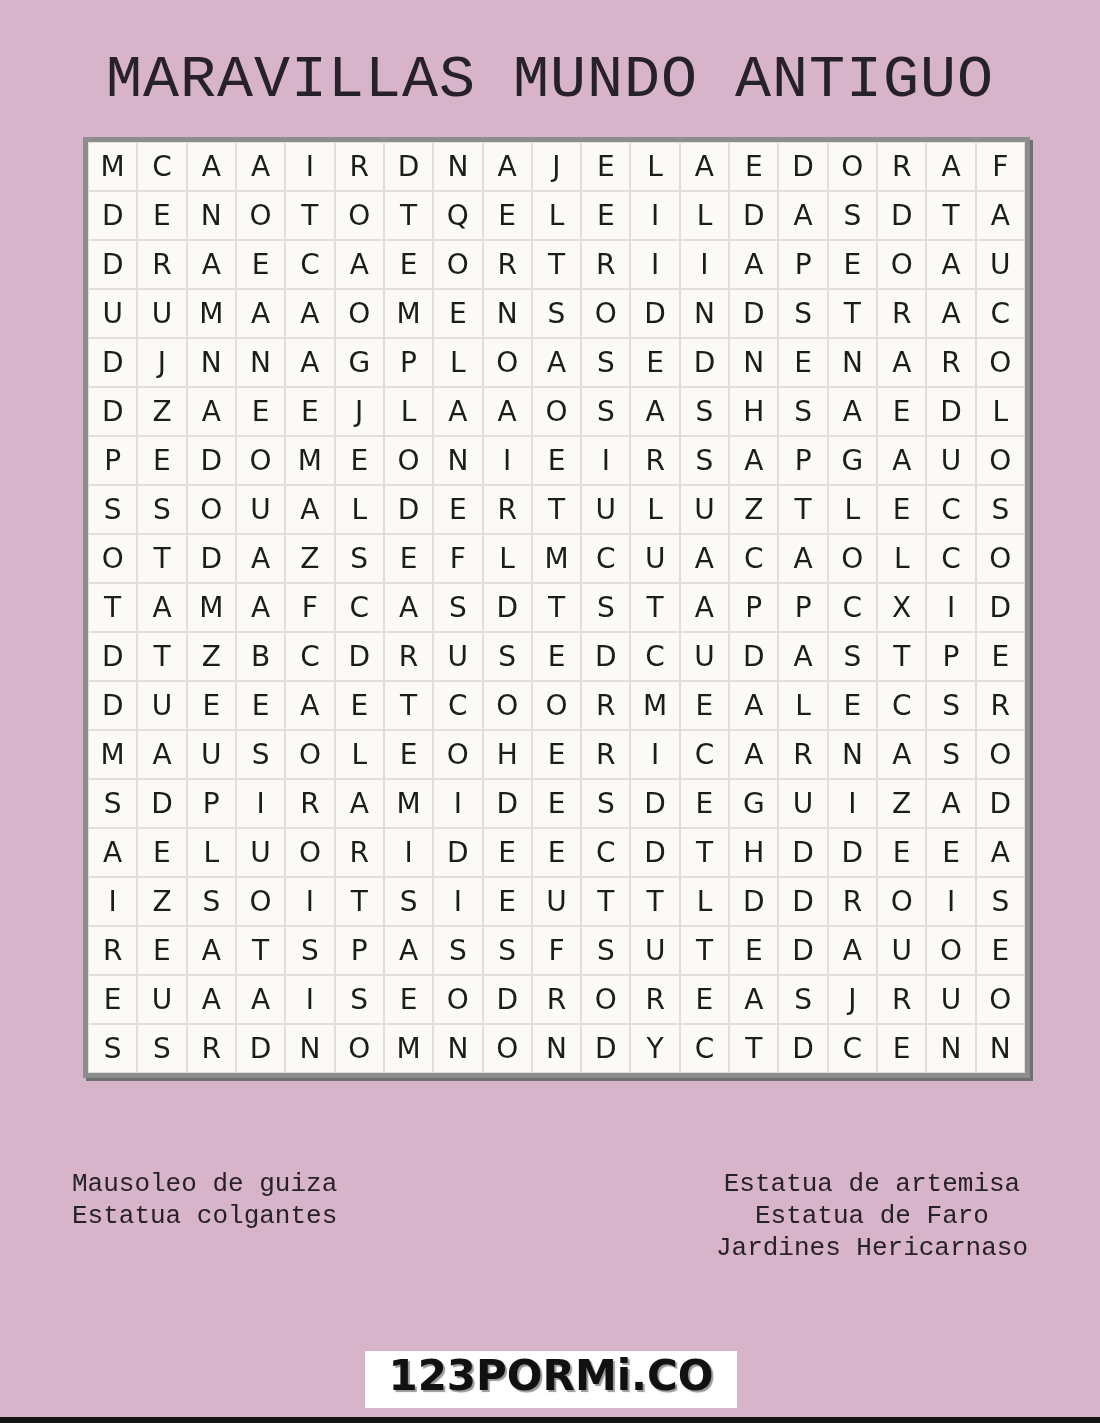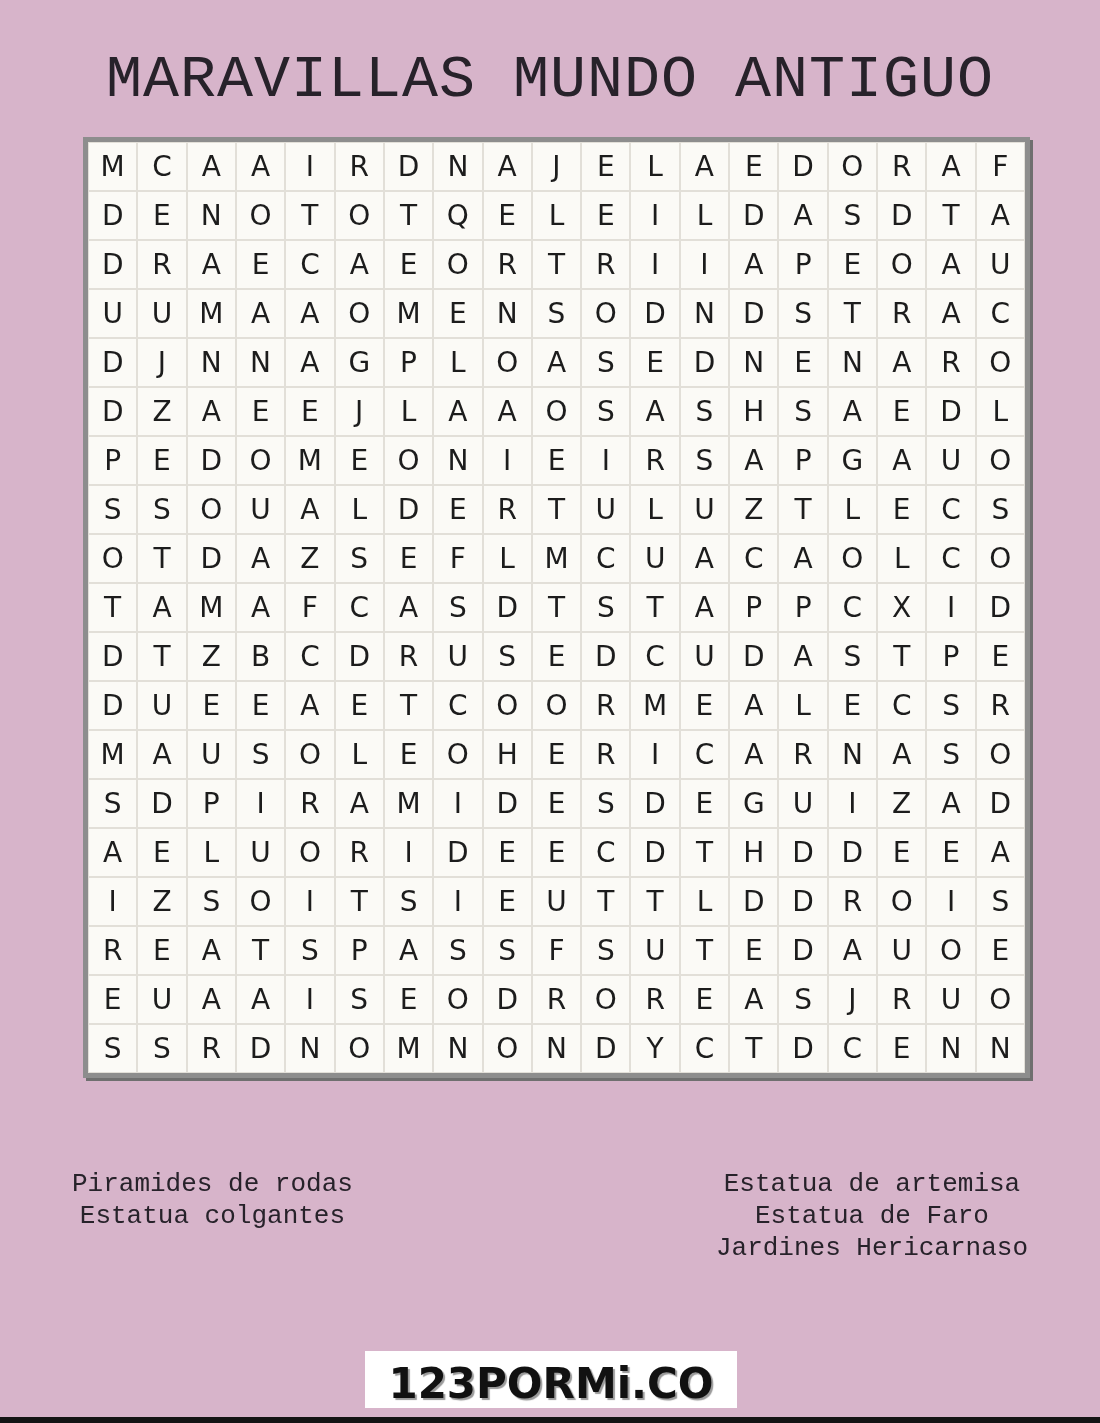--- a/index.html
+++ b/index.html
@@ -83,21 +83,21 @@
   }
   .word { white-space: nowrap; }
   .logo-box {
     position: absolute;
     left: 365px;
     top: 1351px;
     width: 372px;
     height: 57px;
     background: var(--logo-bg);
     display: flex;
-    align-items: flex-end;
+    align-items: flex-start;
     justify-content: center;
   }
   .logo-text {
     font-family: "DejaVu Sans", sans-serif;
     font-size: 42px;
     font-weight: 900;
     letter-spacing: 0px;
     color: var(--logo-ink);
     text-shadow: 2px 2px 1px #9a9a9a;
     white-space: nowrap;
@@ -477,21 +477,21 @@
       <div class="cell">T</div>
       <div class="cell">D</div>
       <div class="cell">C</div>
       <div class="cell">E</div>
       <div class="cell">N</div>
       <div class="cell">N</div>
     </div>
 
   <div class="word-list">
       <div class="word-col">
-        <div class="word">Piramides de rodas</div>
+        <div class="word">Mausoleo de guiza</div>
         <div class="word">Estatua colgantes</div>
       </div>
       <div class="word-col">
         <div class="word">Estatua de artemisa</div>
         <div class="word">Estatua de Faro</div>
         <div class="word">Jardines Hericarnaso</div>
       </div>
     </div>
 
   <div class="logo-box">

